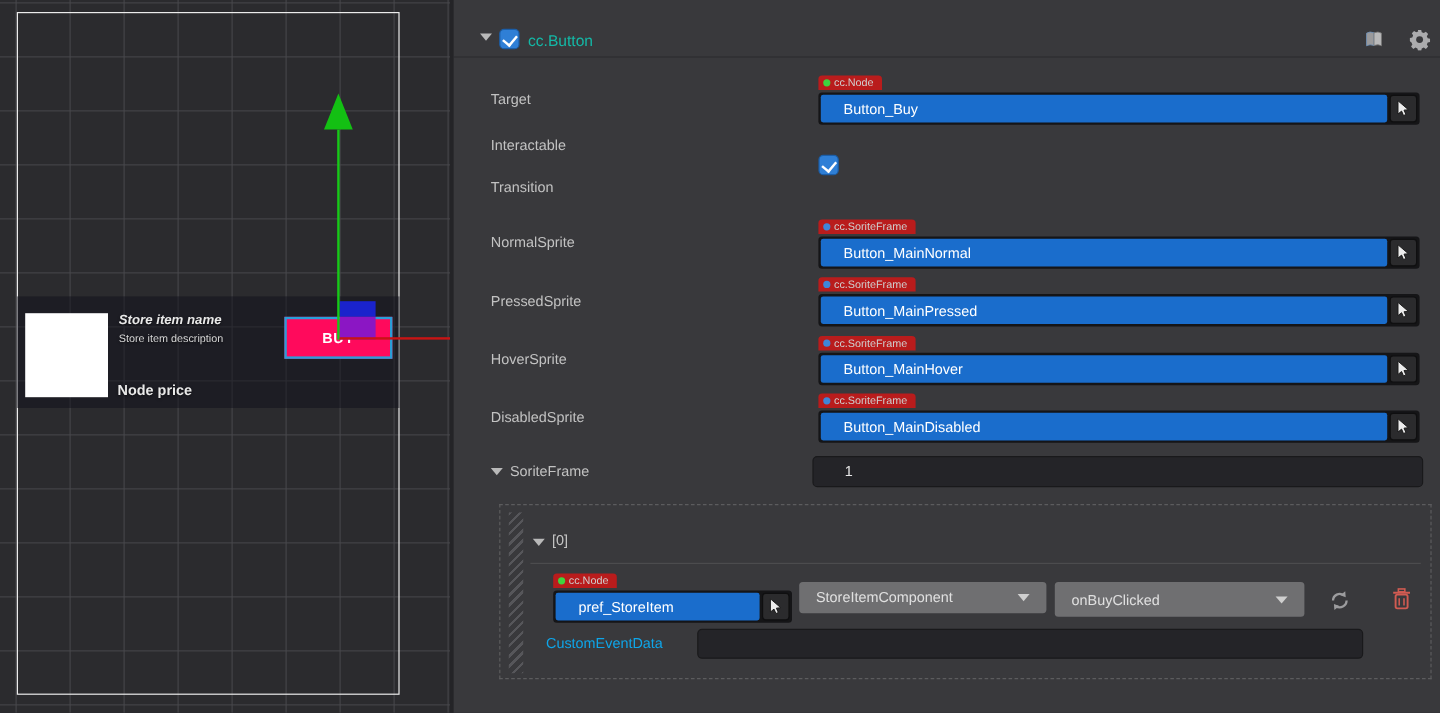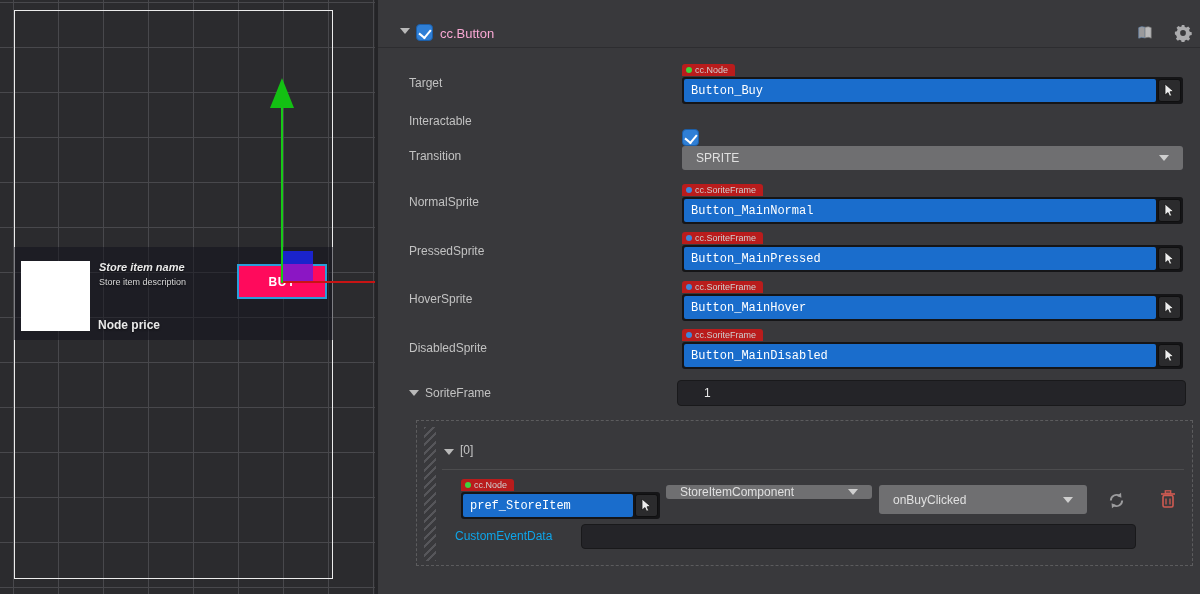--- a/index.html
+++ b/index.html
@@ -39,34 +39,34 @@
 
   
   #inspector { position:absolute; left:375px; top:0; width:825px; height:594px;
     background:#39393c; border-left:3px solid #242427; color:#c6c6c6; }
   .disc { width:0; height:0; border-left:5px solid transparent; border-right:5px solid transparent;
     border-top:6px solid #b9b9b9; }
   .checkbox { width:17px; height:17px; background:#2f7fd6; border-radius:4px;
     border:1px solid #1b5ea8; position:relative; }
   .checkbox::after { content:""; position:absolute; left:4px; top:2px; width:6px; height:9px;
     border:solid #fff; border-width:0 2px 2px 0; transform:rotate(40deg); }
-  .hdr-title { font-size:13px; color:#f9a8d4; }
+  .hdr-title { font-size:13px; color:#14b8a6; }
   .hdr-sep { position:absolute; left:0; top:47px; width:825px; height:1px; background:#2d2d30; }
   .prop-label { position:absolute; left:31px; font-size:12px; color:#c2c2c2; }
 
   .asset { position:absolute; width:501px; }
   .asset-tag { display:inline-flex; align-items:center; gap:3px; background:#b91c1c;
     color:#cfcfcf; font-size:9px; padding:1px 7px 1px 4px; border-radius:3px 3px 0 0;
     height:12px; line-height:10px; }
   .dot { width:6px; height:6px; border-radius:50%; display:inline-block; }
   .dot-green { background:#3fd33f; } .dot-blue { background:#3f86d9; }
   .asset-box { background:#151517; border-radius:3px; padding:2px; display:flex; gap:2px;
     height:27px; align-items:stretch; }
   .blue-field { flex:1; background:#1a6dcc; color:#fff; font-size:12px;
-    display:flex; align-items:center; padding-left:7px; border-radius:2px;font-family:Liberation Mono, monospace; }
+    display:flex; align-items:center; padding-left:19px; border-radius:2px; }
   .picker { width:23px; background:#2b2b2d; border:1px solid #0f0f10; border-radius:3px;
     display:flex; align-items:center; justify-content:center; }
   .dropdown { position:absolute; background:#6f6f71; border-radius:3px; color:#e0e0e0;
     font-size:12px; display:flex; align-items:center; padding:0 14px; }
   .dd-arrow { margin-left:auto; width:0; height:0; border-left:5px solid transparent;
     border-right:5px solid transparent; border-top:6px solid #cfcfcf; }
   .dark-input { position:absolute; background:#242428; border:1px solid #19191b;
     border-radius:4px; color:#e8e8e8; font-size:12px; display:flex; align-items:center; }
 
   .events-box { position:absolute; left:38px; top:420px; width:777px; height:146px;
@@ -136,24 +136,20 @@
       <div class="picker">
         <svg width="11" height="13" viewBox="0 0 11 13">
           <path d="M1 0 L1 11 L4 8.6 L5.6 12.3 L7.6 11.4 L6 7.8 L9.6 7.4 Z" fill="#ededed" stroke="#1a1a1a" stroke-width="0.8"></path>
         </svg>
       </div>
     </div>
   </div>
 
   <div class="abs checkbox" style="left:304px; top:112px;"></div>
 
-  <div class="dropdown" style="left:304px; top:146px; width:501px; height:24px;">
-    <span>SPRITE</span>
-    <span class="dd-arrow"></span>
-  </div>
 
   <div class="asset" style="left:304px; top:179px;">
     <div class="asset-tag">
       <span class="dot dot-blue"></span>
       <span>cc.SoriteFrame</span>
     </div>
     <div class="asset-box">
       <div class="blue-field">Button_MainNormal</div>
       <div class="picker">
         <svg width="11" height="13" viewBox="0 0 11 13">
@@ -228,21 +224,21 @@
       <div class="asset-box">
         <div class="blue-field">pref_StoreItem</div>
         <div class="picker">
           <svg width="11" height="13" viewBox="0 0 11 13">
             <path d="M1 0 L1 11 L4 8.6 L5.6 12.3 L7.6 11.4 L6 7.8 L9.6 7.4 Z" fill="#ededed" stroke="#1a1a1a" stroke-width="0.8"></path>
           </svg>
         </div>
       </div>
     </div>
 
-    <div class="dropdown" style="left:249px; top:64px; width:206px; height:14px;">
+    <div class="dropdown" style="left:249px; top:64px; width:206px; height:26px;">
       <span>StoreItemComponent</span>
       <span class="dd-arrow"></span>
     </div>
     <div class="dropdown" style="left:462px; top:64px; width:208px; height:29px;">
       <span>onBuyClicked</span>
       <span class="dd-arrow"></span>
     </div>
 
     <div class="icon-btn" style="left:686px; top:68px; width:26px; height:22px;">
       <svg width="19" height="17" viewBox="0 0 20 18">

